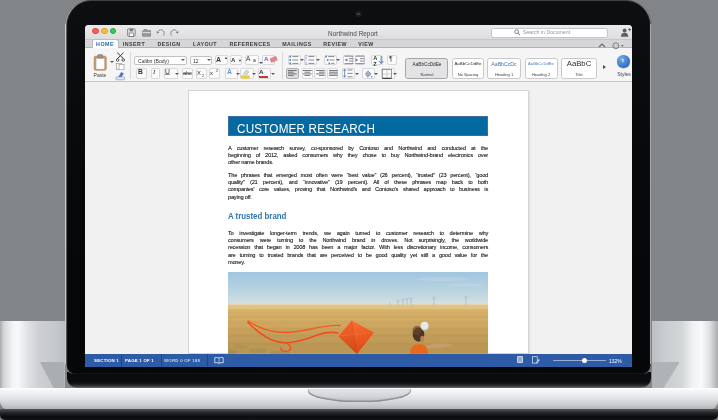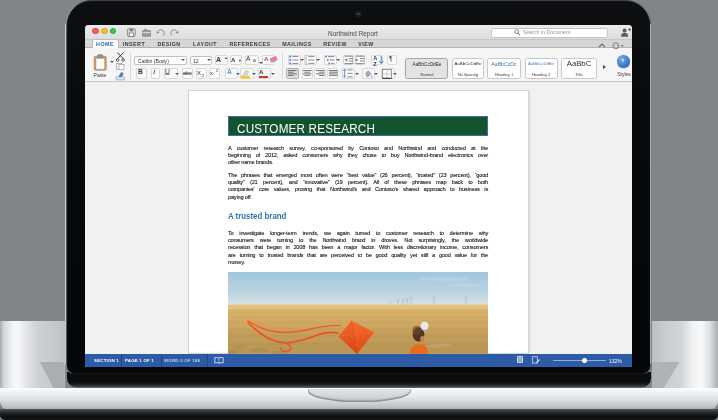--- a/index.html
+++ b/index.html
@@ -46,21 +46,21 @@
   #tabbar{left:0;top:14px;width:547px;height:8.7px;background:#d6d6d8;
     border-top:0.5px solid #c7c7c9;border-bottom:0.7px solid #b2b2b4;}
   #hometab{left:6.5px;top:14.2px;width:27.5px;height:8.8px;background:#fdfdfd;
     border:0.6px solid #bcbcbe;border-bottom:none;border-radius:2.5px 2.5px 0 0;}
   .tab{top:15.8px;font-weight:bold;color:#3a3a3c;font-size:10.6px;letter-spacing:0.95px;}
   #ribbon{left:0;top:22.9px;width:547px;height:34.1px;background:#f5f5f6;
     border-bottom:1px solid #c6c6c8;}
   #docarea{left:0;top:57px;width:547px;height:271.8px;background:#f1f1f2;}
   #page{left:103px;top:65px;width:341px;height:263.8px;background:#ffffff;
     border:0.7px solid #d4d4d6;box-shadow:1px 1px 2px rgba(0,0,0,.08);}
-  #bluebar{left:143px;top:90.5px;width:260px;height:20px;background:#14532d;
+  #bluebar{left:143px;top:90.5px;width:260px;height:20px;background:#0369a1;
     border:1px solid #3f6ba6;}
   #bluebar span{left:8px;top:3.2px;color:#fff;font-size:27.4px;
     transform-origin:0 0;transform:scale(.5) scaleX(.855);white-space:nowrap;letter-spacing:.4px;}
   .para{width:520px;transform-origin:0 0;transform:scale(.5);
     font-size:11px;line-height:14.7px;color:#2b2b2d;letter-spacing:-.28px;}
   #stage .para div{position:relative;text-align:justify;text-align-last:justify;text-shadow:0.5px 0 0 rgba(43,43,45,.65);}
   #stage .para div.last{text-align-last:left;}
   #h2t{left:143px;top:184.5px;font-size:18.8px;font-weight:bold;color:#2e74b5;
     transform-origin:0 0;transform:scale(.5) scaleX(.84);white-space:nowrap;}
   #statusbar{left:0;top:328.8px;width:547px;height:12.9px;background:#2d5ba5;}

